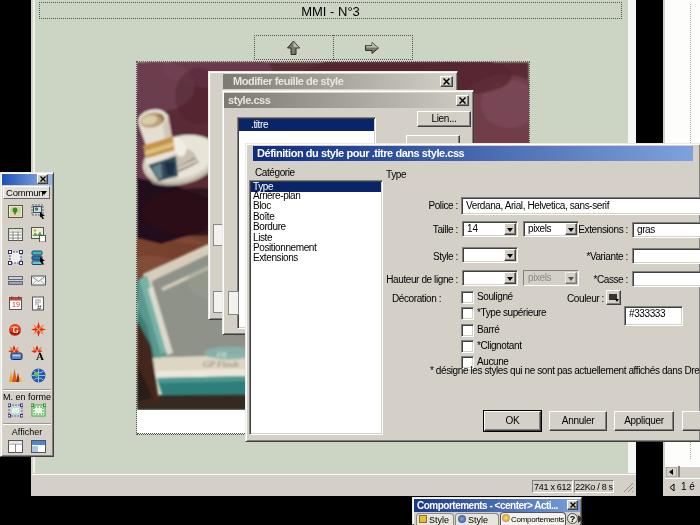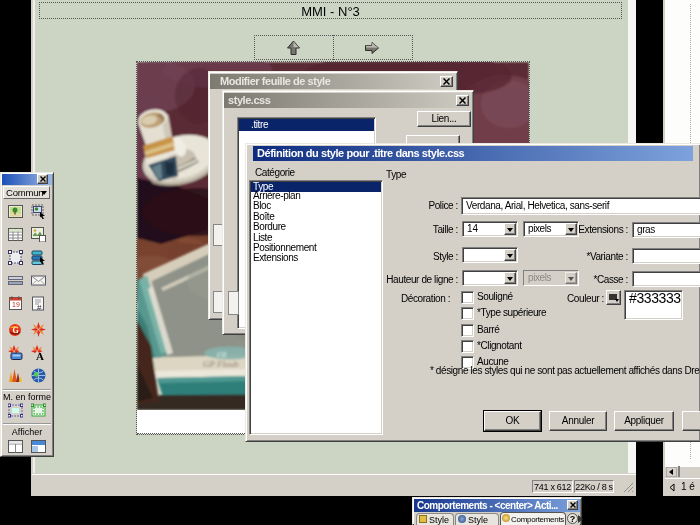--- a/index.html
+++ b/index.html
@@ -158,21 +158,21 @@
     <path d="M0 258 L14 284 L22 340 L0 342 Z" fill="#44281a"></path>
     <path d="M0 302 L16 336 L0 340 Z" fill="#2c1c14"></path>
 
     <ellipse cx="93" cy="291" rx="26" ry="6.5" fill="#87b2ac" opacity="0.9"></ellipse>
     <text x="80" y="295" font-size="10" fill="#c5e2da" font-style="italic" font-weight="bold" font-family="Liberation Serif">ca</text>
     <text x="66" y="305" font-size="9" fill="#8a7f6c" font-style="italic" font-family="Liberation Serif">GP Flaub</text>
     </g>
   </svg>
 
   <div class="abs win2k" style="left:208px; top:71px; width:250px; height:249px;">
-    <div class="titlebar-inactive" style="margin:1px; margin-top:2px; height:15px;padding-left:10px;">Modifier feuille de style</div>
+    <div class="titlebar-inactive" style="margin:14px; margin-top:2px; height:15px;padding-left:10px;">Modifier feuille de style</div>
     <div class="xbtn" style="right:4px; top:4px;">
         <svg width="7" height="7" viewBox="0 0 7 7" style="display:block; margin:1px auto 0;">
           <path d="M0.5 0.5 L6.5 6.5 M6.5 0.5 L0.5 6.5" stroke="#000" stroke-width="1.5"></path>
         </svg>
       </div>
     <div class="abs" style="left:4px; top:152px; width:11px; height:22px; background:#f4f2ee; border:1px solid #888;"></div>
     <div class="abs" style="left:4px; top:219px; width:11px; height:22px; background:#f4f2ee; border:1px solid #888;"></div>
   </div>
 
   <div class="abs win2k" style="left:222px; top:90px; width:252px; height:245px;">
@@ -214,38 +214,38 @@
     <div class="abs sunken" style="left:386px; top:104px; width:70px; height:16px;"></div>
 
     <div class="lbl" style="left:119px; top:130px; width:93px; text-align:right;">Hauteur de ligne :</div>
     <div class="abs sunken" style="left:216px; top:126px; width:56px; height:16px;">
         <span class="combo-arrow"></span>
       </div>
     <div class="abs" style="left:277px; top:126px; width:56px; height:16px; background:#d4d0c8; border:1px solid; border-color:#808080 #fff #fff #808080; font-size:10px; letter-spacing:-0.4px; line-height:14px; padding-left:4px; color:#8a8a84;">pixels<span class="combo-arrow" style="opacity:0.6;"></span></div>
     <div class="lbl" style="left:311px; top:130px; width:71px; text-align:right;">*Casse :</div>
     <div class="abs sunken" style="left:386px; top:127px; width:70px; height:16px;"></div>
 
-    <div class="lbl" style="left:146px; top:149px; width:67px; text-align:center;">Décoration :</div>
+    <div class="lbl" style="left:146px; top:149px; width:67px; text-align:left;">Décoration :</div>
     <div class="checkbox" style="left:215px; top:147px;"></div>
       <div class="lbl" style="left:231px; top:147px;">Souligné</div>
     <div class="checkbox" style="left:215px; top:163px;"></div>
       <div class="lbl" style="left:231px; top:163px;">*Type supérieure</div>
     <div class="checkbox" style="left:215px; top:180px;"></div>
       <div class="lbl" style="left:231px; top:180px;">Barré</div>
     <div class="checkbox" style="left:215px; top:196px;"></div>
       <div class="lbl" style="left:231px; top:196px;">*Clignotant</div>
     <div class="checkbox" style="left:215px; top:212px;"></div>
       <div class="lbl" style="left:231px; top:212px;">Aucune</div>
 
     <div class="lbl" style="left:321px; top:149px;">Couleur :</div>
     <div class="abs btn" style="left:360px; top:146px; width:15px; height:15px;">
         <div style="position:absolute; left:2px; top:3px; width:8px; height:6px; background:#333;"></div>
         <div style="position:absolute; right:1px; bottom:0px; border:2px solid transparent; border-top:3px solid #000;"></div>
       </div>
-    <div class="abs sunken" style="left:378px; top:146px; width:59px; height:30px; font-size:14px; letter-spacing:-0.4px; line-height:14px; padding-left:4px;">#333333</div>
+    <div class="abs sunken" style="left:378px; top:162px; width:59px; height:20px; font-size:10px; letter-spacing:-0.4px; line-height:14px; padding-left:4px;">#333333</div>
 
     <div class="lbl" style="left:184px; top:221px;">* désigne les styles qui ne sont pas actuellement affichés dans Dreamw</div>
 
     <div class="abs" style="left:237px; top:266px; width:59px; height:22px; border:1px solid #000;">
         <div class="btn" style="width:100%; height:100%; line-height:18px;">OK</div>
       </div>
     <div class="abs btn" style="left:303px; top:267px; width:58px; height:20px; line-height:18px;">Annuler</div>
     <div class="abs btn" style="left:368px; top:267px; width:60px; height:20px; line-height:18px;">Appliquer</div>
     <div class="abs btn" style="left:436px; top:267px; width:30px; height:20px; line-height:18px;"></div>
   </div>

